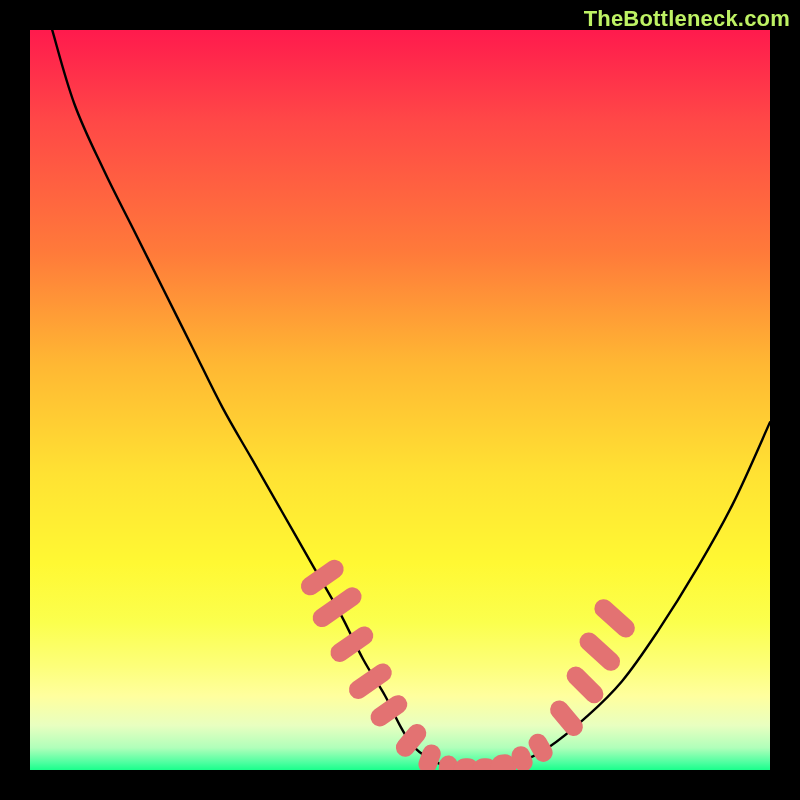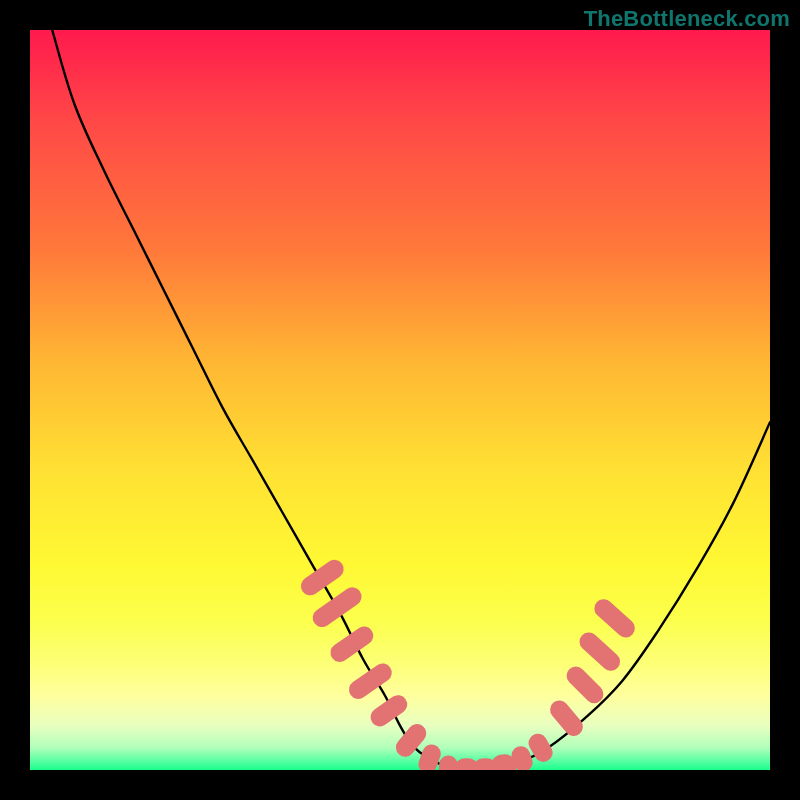--- a/index.html
+++ b/index.html
@@ -49,21 +49,21 @@
       #1aff8c 100%
     );
   }
   .watermark {
     position: absolute;
     top: 6px;
     right: 10px;
     font-family: Arial, Helvetica, sans-serif;
     font-size: 22px;
     font-weight: 600;
-    color: #0f766e;
+    color: #bef264;
     letter-spacing: 0.2px;
     user-select: none;
   }
   svg.curve {
     position: absolute;
     left: 0;
     top: 0;
     width: 740px;
     height: 740px;
   }

